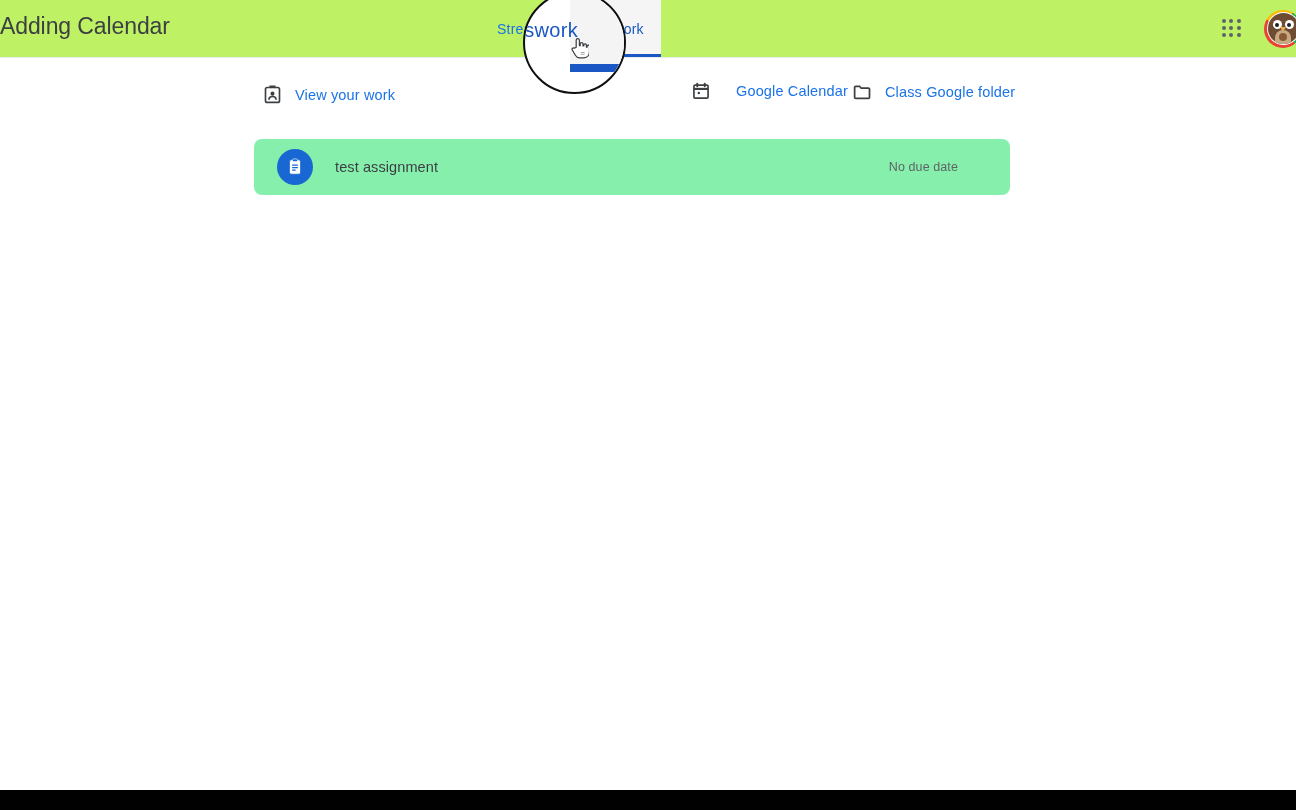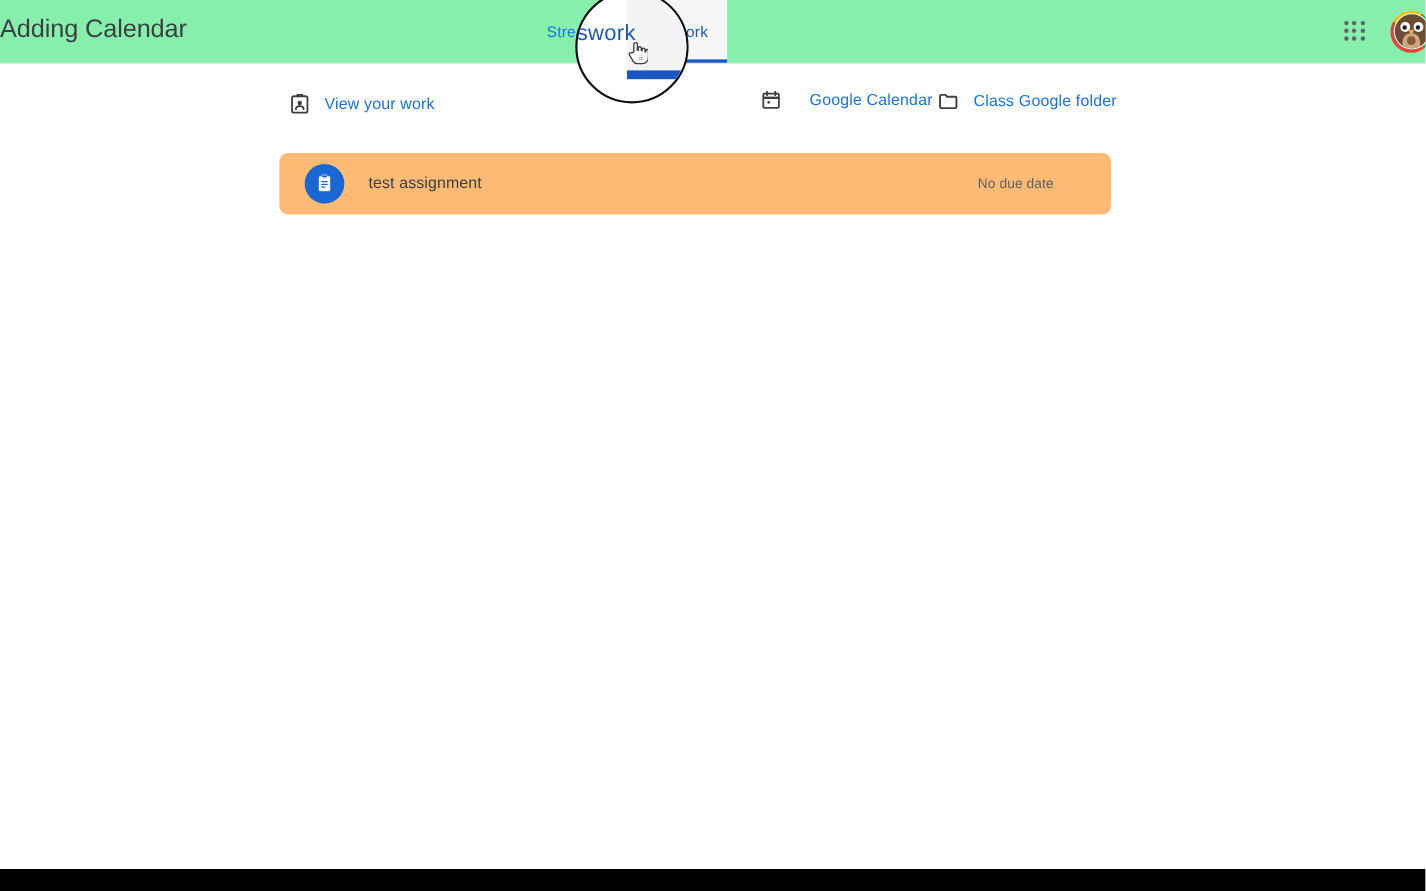--- a/index.html
+++ b/index.html
@@ -12,21 +12,21 @@
   #app {
     position: relative;
     width: 1296px; height: 810px;
     background: #ffffff;
   }
 
   
   .header {
     position: absolute; top: 0; left: 0;
     width: 1296px; height: 58px;
-    background: #86efac;
+    background: #bef264;
     border-bottom: 1px solid #e8eaed;
   }
   .class-title {
     position: absolute; left: 0px; top: 13px;
     font-size: 23px; color: #3c4043;
     letter-spacing: -0.1px;
     white-space: nowrap;
   }
   .nav-tabs {
     position: absolute; left: 480px; top: 0;
@@ -158,21 +158,21 @@
   #view-your-work { left: 262px; top: 26px; }
   #google-calendar { left: 691px; top: 23px; gap: 13px; }
   #class-drive-folder { left: 852px; top: 23px; }
 
   
   .content { position: absolute; top: 134px; left: 0; width: 1296px; }
   .assignment-card {
     position: absolute;
     left: 254px; top: 5px;
     width: 756px; height: 56px;
-    background: #fdba74;
+    background: #86efac;
     border-radius: 8px;
     display: flex; align-items: center;
     cursor: pointer;
   }
   .assign-icon {
     width: 36px; height: 36px;
     margin-left: 23px;
     border-radius: 50%;
     background: #1967d2;
     display: flex; align-items: center; justify-content: center;

